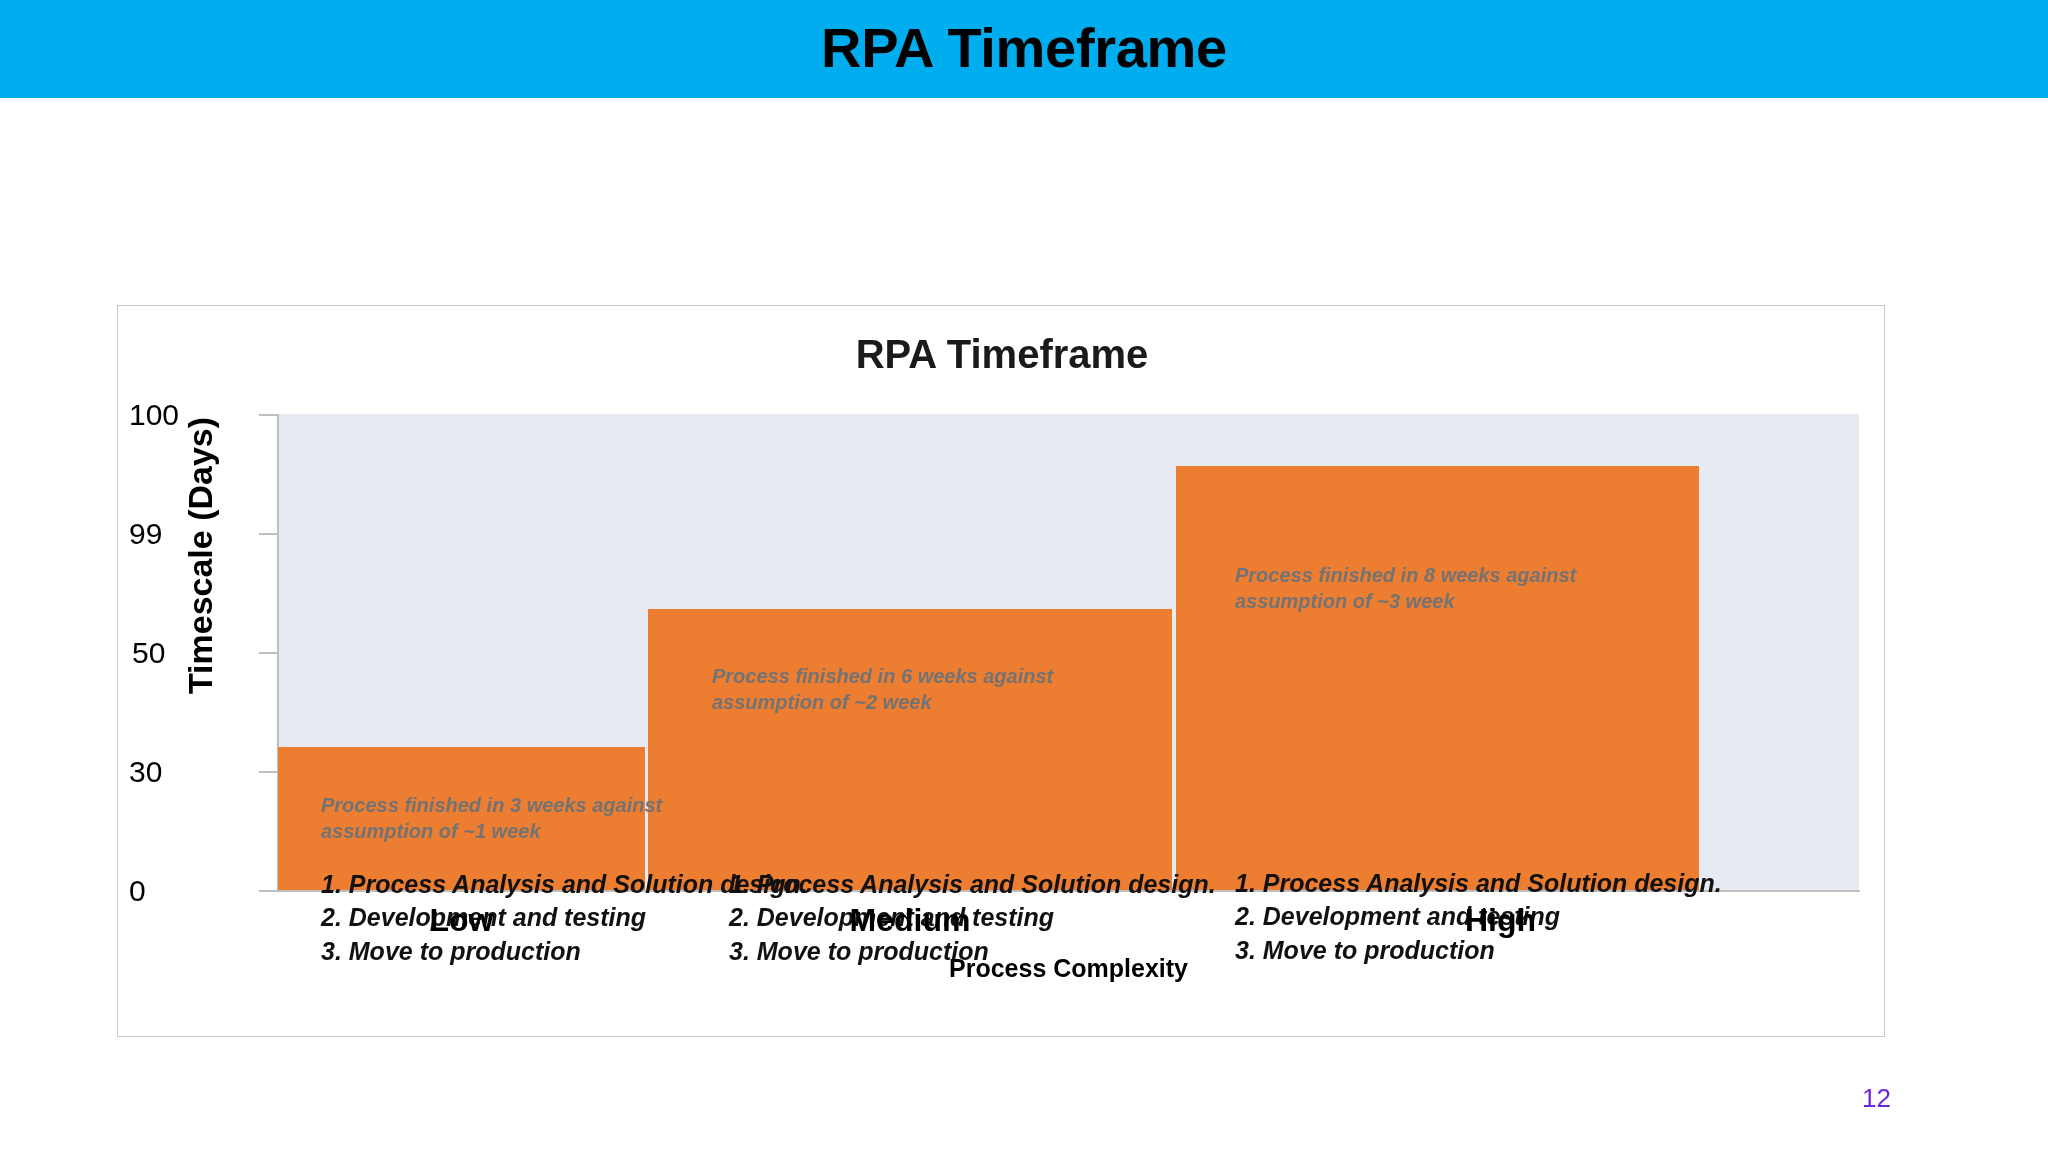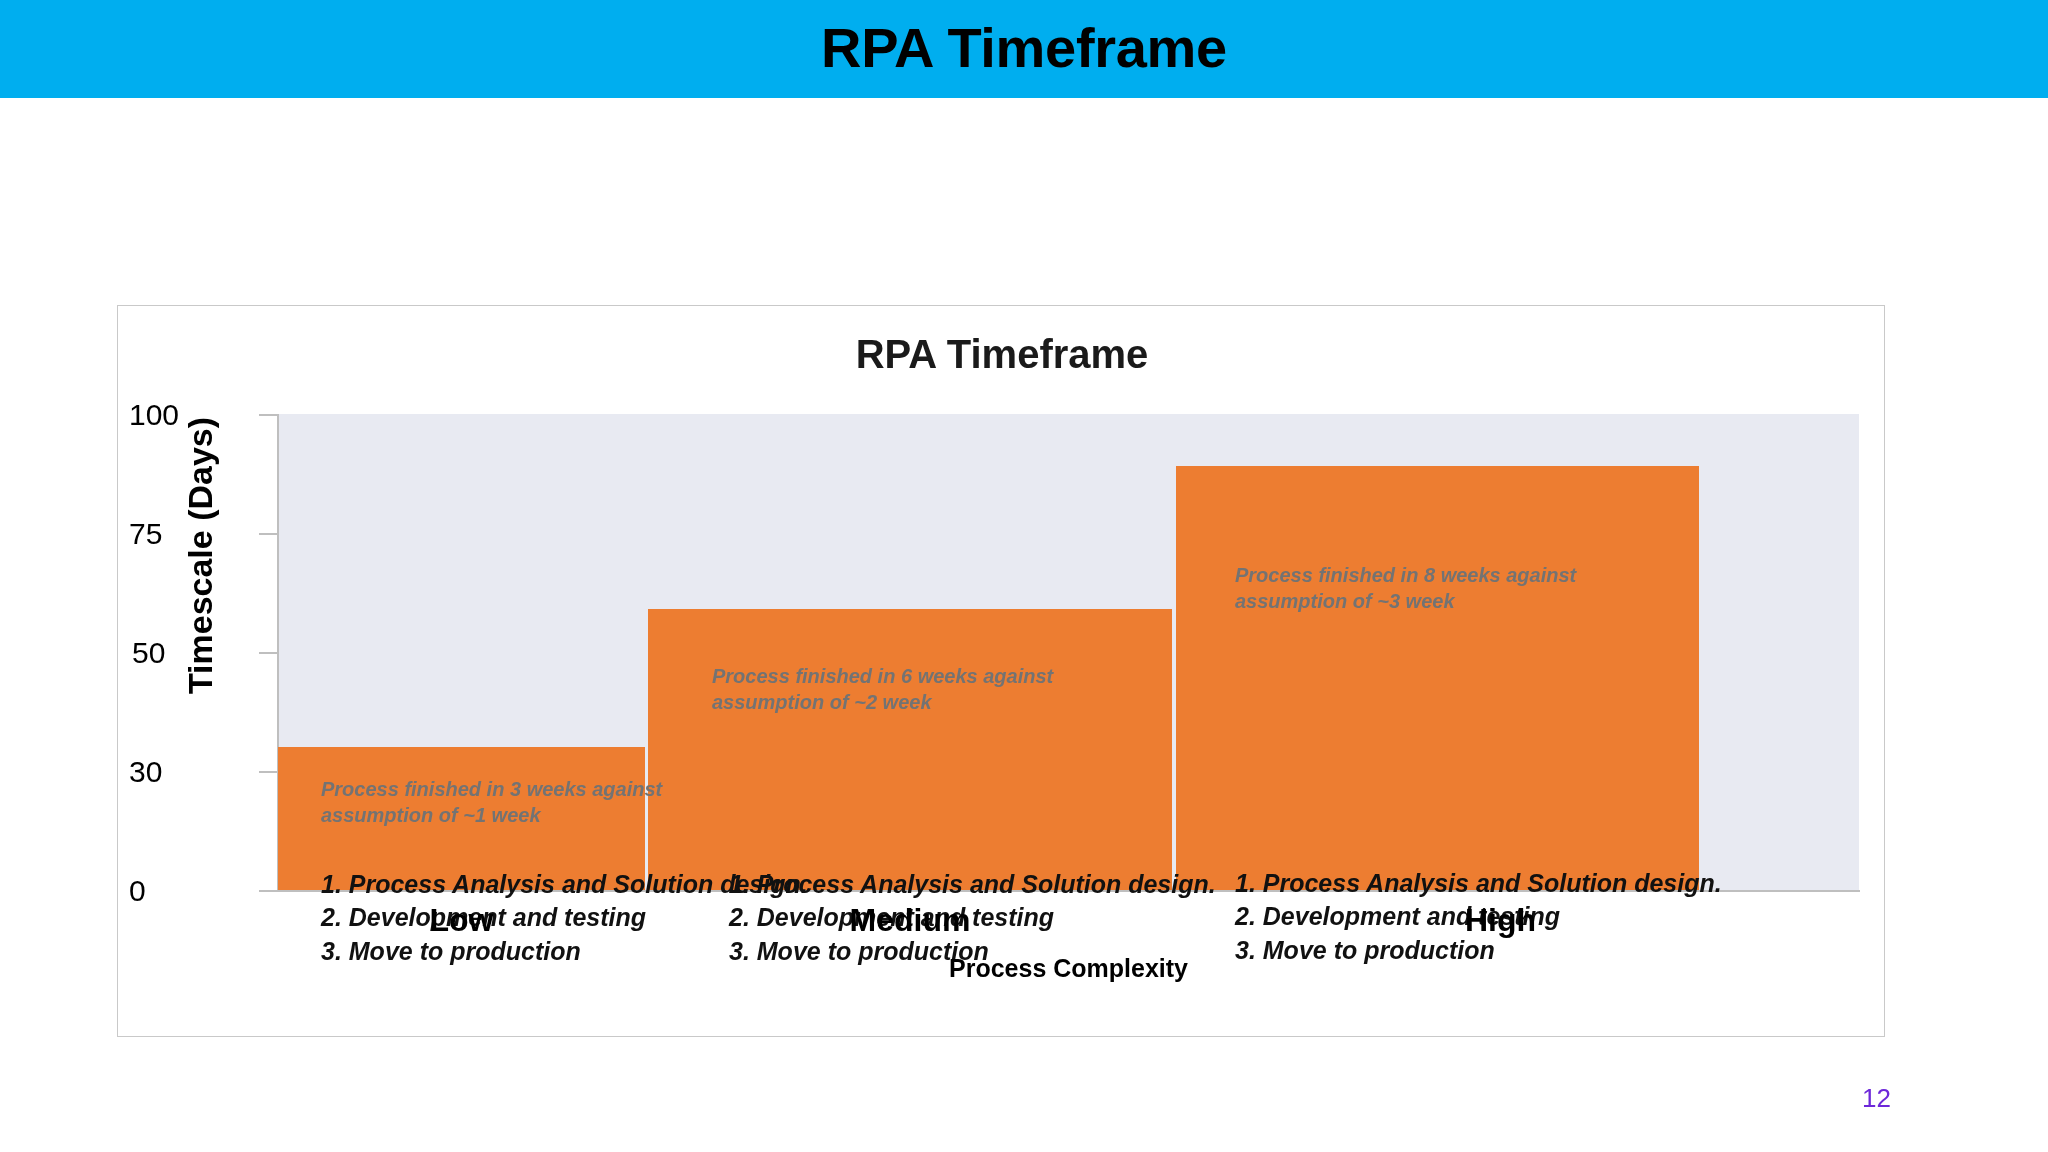--- a/index.html
+++ b/index.html
@@ -186,40 +186,40 @@
 
   <div class="plot-area"></div>
 
   <div class="axis-line-y"></div>
   <div class="axis-line-x"></div>
 
   <div class="y-tick" style="top:108px;"></div>
   <div class="ylabel-text" style="left:11px; top:92px;">100</div>
 
   <div class="y-tick" style="top:227px;"></div>
-  <div class="ylabel-text" style="left:11px; top:211px;">75</div>
+  <div class="ylabel-text" style="left:11px; top:211px;">99</div>
 
   <div class="y-tick" style="top:346px;"></div>
   <div class="ylabel-text" style="left:14px; top:330px;">50</div>
 
   <div class="y-tick" style="top:465px;"></div>
   <div class="ylabel-text" style="left:11px; top:449px;">30</div>
 
   <div class="y-tick" style="top:584px;"></div>
   <div class="ylabel-text" style="left:11px; top:568px;">0</div>
 
   <div class="y-axis-title">Timescale (Days)</div>
 
   <div class="bar" style="left:160px; top:441px; width:367px; height:143px;"></div>
 
   <div class="bar" style="left:530px; top:303px; width:524px; height:281px;"></div>
 
   <div class="bar" style="left:1058px; top:160px; width:523px; height:424px;"></div>
 
-  <div class="annotation" style="left:203px; top:470px;font-style:italic;">
+  <div class="annotation" style="left:203px; top:486px;font-style:italic;">
     <div>Process finished in 3 weeks against</div>
     <div>assumption of ~1 week</div>
   </div>
 
   <div class="annotation" style="left:594px; top:357px;">
     <div>Process finished in 6 weeks against</div>
     <div>assumption of ~2 week</div>
   </div>
 
   <div class="annotation" style="left:1117px; top:256px;">

